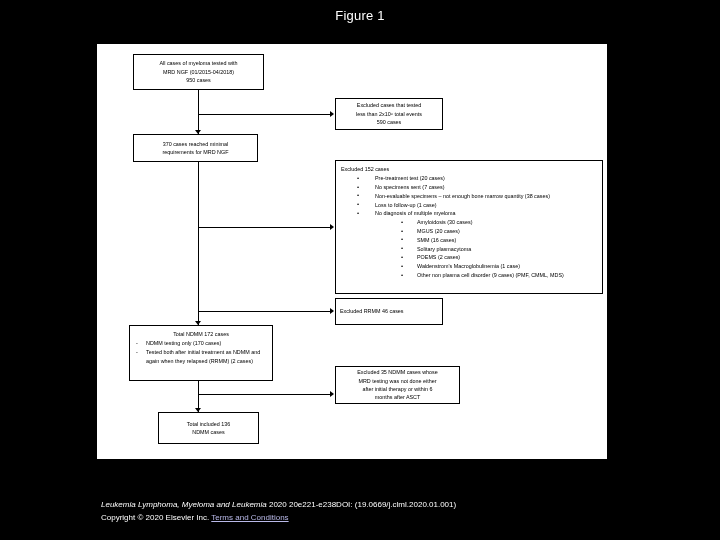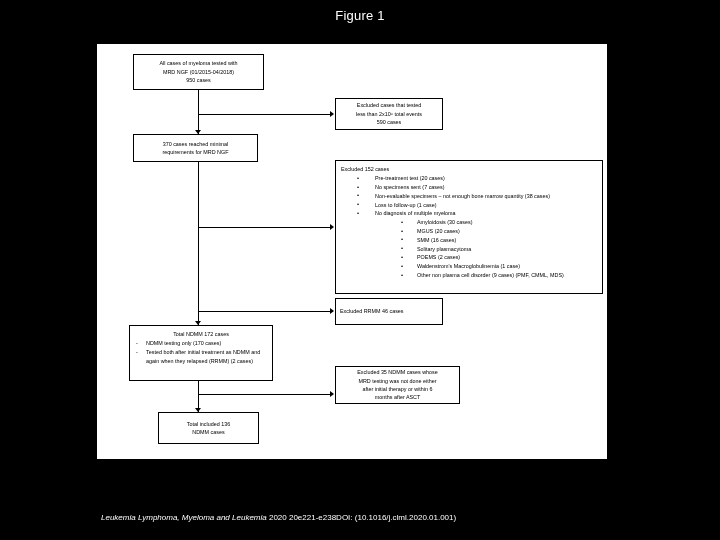--- a/index.html
+++ b/index.html
@@ -254,16 +254,17 @@
     </div>
 
     <div class="box center" id="box-total-incl">
       <div>Total included 136</div>
       <div>NDMM cases</div>
     </div>
 
   </div>
 
   <div id="footer">
-    <div class="line1"><span class="journal">Leukemia Lymphoma, Myeloma and Leukemia</span><span class="cite"> 2020 20e221-e238DOI: (10.1016/j.clml.2020.01.001)</span></div>
+    <div class="line1"><span class="journal">Leukemia Lymphoma, Myeloma and Leukemia</span><span class="cite"> 2020 20e221-e238DOI: (19.0669/j.clml.2020.01.001)</span></div>
+    <div class="line2"><span>Copyright © 2020 Elsevier Inc. </span><a class="terms" href="#">Terms and Conditions</a></div>
   </div>
 
 </div>
 
 </body></html>

